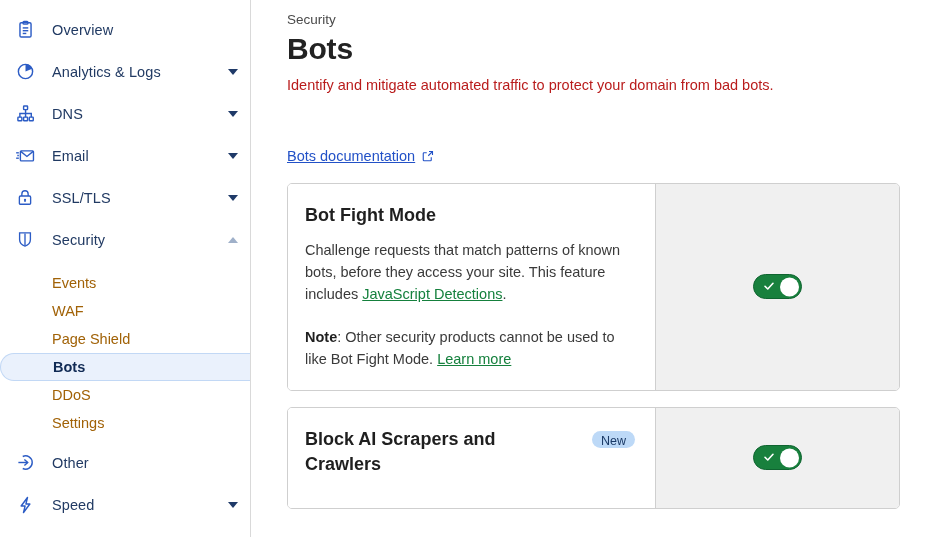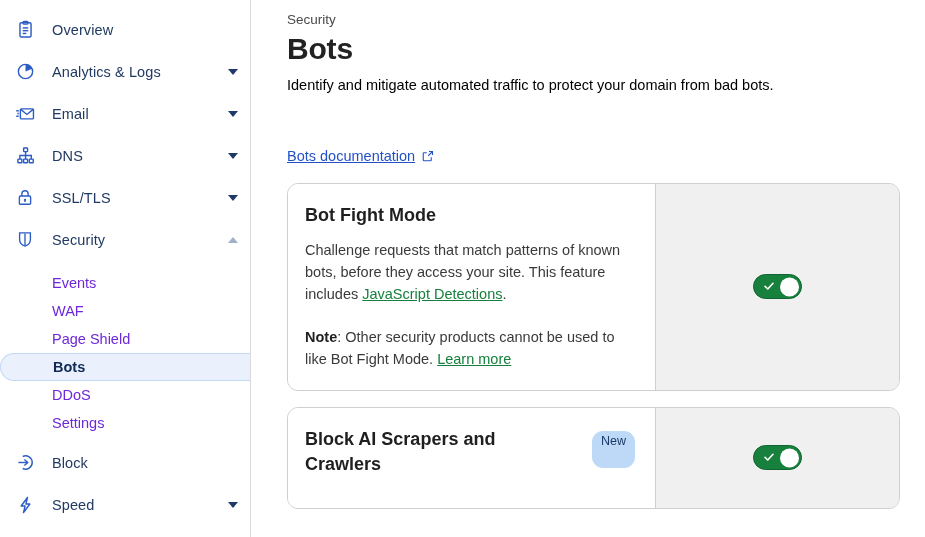--- a/index.html
+++ b/index.html
@@ -83,21 +83,21 @@
     position: relative;
     display: flex;
     align-items: center;
     height: 28px;
     margin-bottom: 0px;
     padding-left: 52px;
     cursor: pointer;
   }
   .sub-label {
     font-size: 14.5px;
-    color: #6d28d9;
+    color: #a16207;
     white-space: nowrap;
   }
   .sub-row.active {
     background: #eaf1fc;
     border: 1px solid #c2d8f5;
     border-right: none;
     border-radius: 15px 0 0 15px;
     margin-right: -1px;
   }
   .sub-row.active .sub-label {
@@ -126,21 +126,21 @@
   .page-title {
     font-size: 30px;
     font-weight: bold;
     color: #222222;
     letter-spacing: -0.2px;
     margin-bottom: 11px;
   }
 
   .page-desc {
     font-size: 14.5px;
-    color: #000000;
+    color: #b91c1c;
     margin-bottom: 11px;
   }
 
   .doc-link-row {
     display: inline-flex;
     align-items: center;
     gap: 7px;
     margin-bottom: 19px;
     margin-top: 44px;
   }
@@ -149,21 +149,21 @@
     color: #2251c7;
     text-decoration: underline;
     cursor: pointer;
   }
   .ext-icon { color: #2251c7; display: block; }
 
   
   .card {
     display: flex;
     border: 1px solid #cfcfcf;
-    border-radius: 11px;
+    border-radius: 5px;
     background: #ffffff;
     overflow: hidden;
     margin-bottom: 16px;
     width: 613px;
   }
 
   .card-left {
     flex: 0 0 367px;
     width: 367px;
     padding: 19px 20px 20px 17px;
@@ -194,21 +194,21 @@
     color: #1f1f1f;
     line-height: 1.42;
     max-width: 270px;
   }
 
   .badge {
     flex: 0 0 auto;
     background: #bdd9f7;
     color: #1b3a66;
     font-size: 12.5px;
-    padding: 3px 9px 20px;
+    padding: 3px 9px 0;
     border-radius: 11px;
     margin-top: 4px;
     white-space: nowrap;
   }
 
   .card-body {
     font-size: 14.5px;
     line-height: 1.52;
     color: #3a3a3a;
   }
@@ -281,48 +281,48 @@
           <circle cx="12" cy="12" r="9"></circle>
           <path d="M12 12 V3 A9 9 0 0 1 20.4 8.6 Z" fill="currentColor" stroke="none"></path>
         </svg>
       </span>
       <span class="nav-label">Analytics &amp; Logs</span>
       <span class="caret"></span>
     </div>
 
     <div class="nav-row">
       <span class="nav-icon">
+        <svg width="19" height="19" viewBox="0 0 24 24" fill="none" stroke="currentColor" stroke-width="1.8">
+          <rect x="9.6" y="2.5" width="5" height="4.6" rx=".7"></rect>
+          <rect x="2.4" y="16.6" width="5" height="4.6" rx=".7"></rect>
+          <rect x="9.6" y="16.6" width="5" height="4.6" rx=".7"></rect>
+          <rect x="16.8" y="16.6" width="5" height="4.6" rx=".7"></rect>
+          <path d="M12.1 7.1 V12 M4.9 16.6 V12 H19.3 V16.6 M12.1 12 V16.6"></path>
+        </svg>
+      </span>
+      <span class="nav-label">DNS</span>
+      <span class="caret"></span>
+    </div>
+
+    <div class="nav-row">
+      <span class="nav-icon">
         <svg width="20" height="19" viewBox="0 0 26 24" fill="none" stroke="currentColor" stroke-width="1.8">
           <rect x="7" y="6" width="17" height="13" rx="1.2"></rect>
           <path d="M7.4 6.6 L15.5 13.2 L23.6 6.6"></path>
           <line x1="1.5" y1="8.5" x2="5" y2="8.5"></line>
           <line x1="3" y1="12" x2="5" y2="12"></line>
           <line x1="1.5" y1="15.5" x2="5" y2="15.5"></line>
         </svg>
       </span>
       <span class="nav-label">Email</span>
       <span class="caret"></span>
     </div>
 
     <div class="nav-row">
       <span class="nav-icon">
-        <svg width="19" height="19" viewBox="0 0 24 24" fill="none" stroke="currentColor" stroke-width="1.8">
-          <rect x="9.6" y="2.5" width="5" height="4.6" rx=".7"></rect>
-          <rect x="2.4" y="16.6" width="5" height="4.6" rx=".7"></rect>
-          <rect x="9.6" y="16.6" width="5" height="4.6" rx=".7"></rect>
-          <rect x="16.8" y="16.6" width="5" height="4.6" rx=".7"></rect>
-          <path d="M12.1 7.1 V12 M4.9 16.6 V12 H19.3 V16.6 M12.1 12 V16.6"></path>
-        </svg>
-      </span>
-      <span class="nav-label">DNS</span>
-      <span class="caret"></span>
-    </div>
-
-    <div class="nav-row">
-      <span class="nav-icon">
         <svg width="18" height="19" viewBox="0 0 24 24" fill="none" stroke="currentColor" stroke-width="1.8">
           <rect x="4.5" y="10" width="15" height="11" rx="1.5"></rect>
           <path d="M7.8 10 V7.2 a4.2 4.2 0 0 1 8.4 0 V10"></path>
           <circle cx="12" cy="15.2" r="1.5" fill="currentColor" stroke="none"></circle>
           <line x1="12" y1="15.6" x2="12" y2="18"></line>
         </svg>
       </span>
       <span class="nav-label">SSL/TLS</span>
       <span class="caret"></span>
     </div>
@@ -362,21 +362,21 @@
     <div class="nav-gap"></div>
 
     <div class="nav-row">
       <span class="nav-icon">
         <svg width="19" height="19" viewBox="0 0 24 24" fill="none" stroke="currentColor" stroke-width="1.8">
           <path d="M8.5 4.4 A8.4 8.4 0 1 1 8.5 19.6"></path>
           <line x1="3" y1="12" x2="14.5" y2="12"></line>
           <polyline points="10.6,8.2 14.8,12 10.6,15.8"></polyline>
         </svg>
       </span>
-      <span class="nav-label">Block</span>
+      <span class="nav-label">Other</span>
     </div>
 
     <div class="nav-row">
       <span class="nav-icon">
         <svg width="19" height="20" viewBox="0 0 24 24" fill="none" stroke="currentColor" stroke-width="1.8" stroke-linejoin="round">
           <path d="M14.5 2.5 L6.5 13.2 H11.5 L9.5 21.5 L17.5 10.8 H12.5 Z"></path>
         </svg>
       </span>
       <span class="nav-label">Speed</span>
       <span class="caret"></span>

